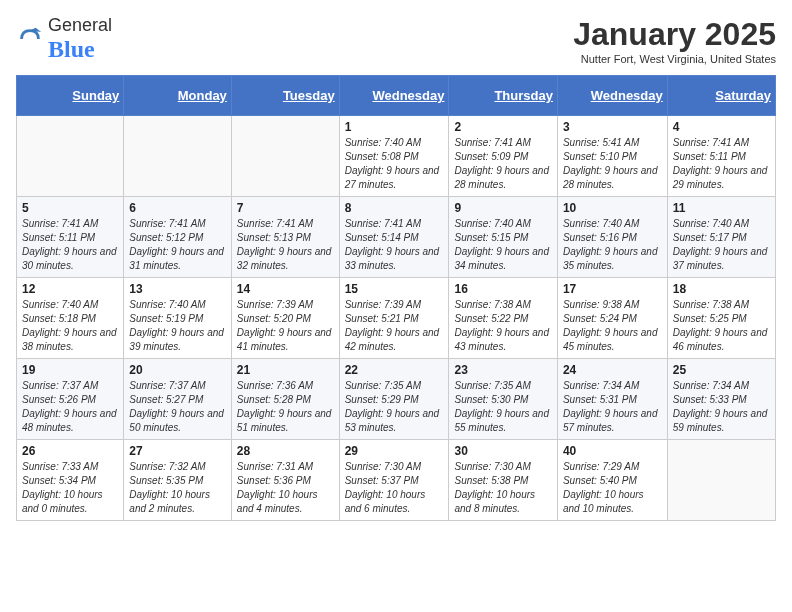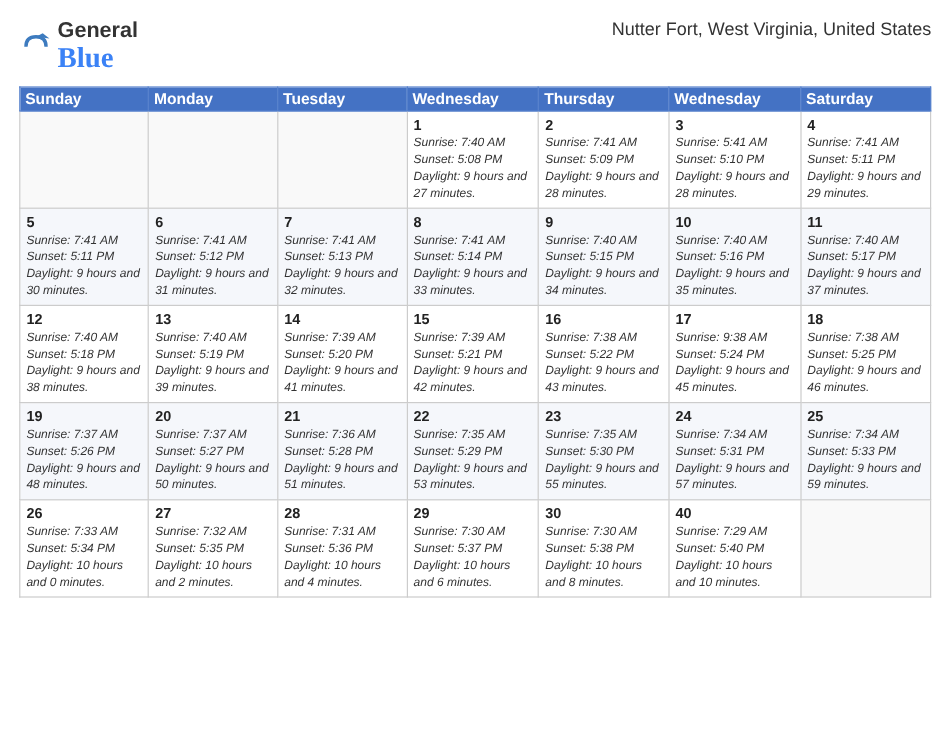--- a/index.html
+++ b/index.html
@@ -20,21 +20,21 @@
       display: flex;
       align-items: center;
     }
     .logo-text {
       display: flex;
       flex-direction: column;
       line-height: 1.1;
     }
     .logo-general {
       font-size: 18px;
-      font-weight: bold;
+      font-weight: normal;
       color: #333;
     }
     .logo-blue {
       font-size: 24px;
       font-weight: bold;
       color: #3b82f6;
       font-family: Liberation Serif, serif;
     }
     .logo-icon {
       width: 28px;
@@ -43,37 +43,38 @@
     }
     .title-block {
       text-align: right;
     }
     .title-block h1 {
       font-size: 32px;
       font-weight: bold;
       color: #333;
     }
     .title-block h2 {
-      font-size: 15px;
+      font-size: 11px;
       font-weight: normal;
       color: #333;
     }
     .calendar {
       width: 100%;
       border-collapse: collapse;
       border: 1px solid #ccc;
     }
     .calendar thead tr th {
       background: #4472c4;
       color: #fff;
       font-size: 13px;
       font-weight: bold;
-      padding: 2px 4px;
-      text-align: left;
+      padding: 12px 4px;
+      text-align: right;
       border: 1px solid #5580cc;
+      text-decoration: underline;
     }
     .calendar tbody tr td {
       vertical-align: top;
       border: 1px solid #ccc;
       padding: 4px 5px;
       font-size: 10.5px;
       color: #333;
       width: 113px;
       min-height: 80px;
       background: #fff;
@@ -105,20 +106,21 @@
     <svg class="logo-icon" viewBox="0 0 40 40" xmlns="http://www.w3.org/2000/svg">
       <path d="M8 20 Q8 8 20 8 Q32 8 32 20" stroke="#3d7bbf" stroke-width="4" fill="none"></path>
       <path d="M20 8 L28 4 L36 10" fill="#3d7bbf"></path>
     </svg>
     <div class="logo-text">
       <span class="logo-general">General</span>
       <span class="logo-blue">Blue</span>
     </div>
   </div>
   <div class="title-block">
+    <h1>January 2025</h1>
     <h2>Nutter Fort, West Virginia, United States</h2>
   </div>
 </div>
 
 <table class="calendar">
   <thead>
     <tr>
     <th>Sunday</th>
         <th>Monday</th>
         <th>Tuesday</th>

